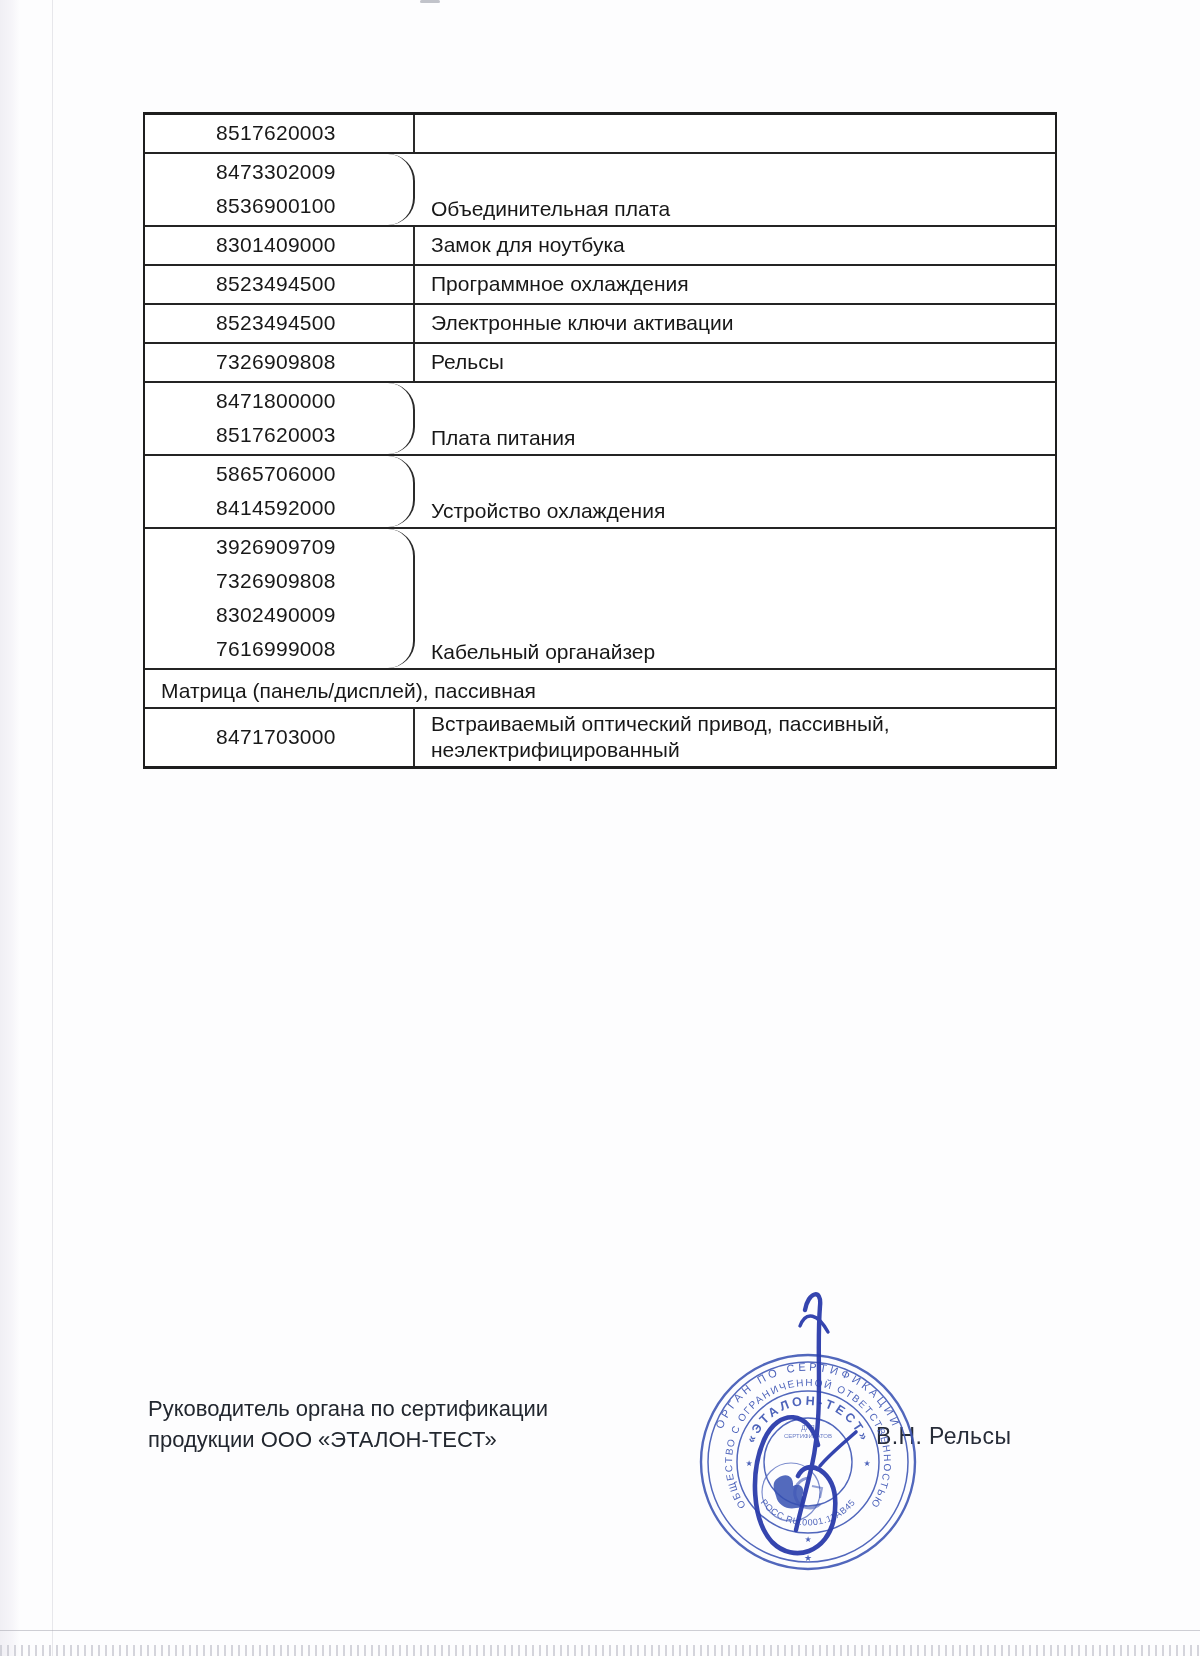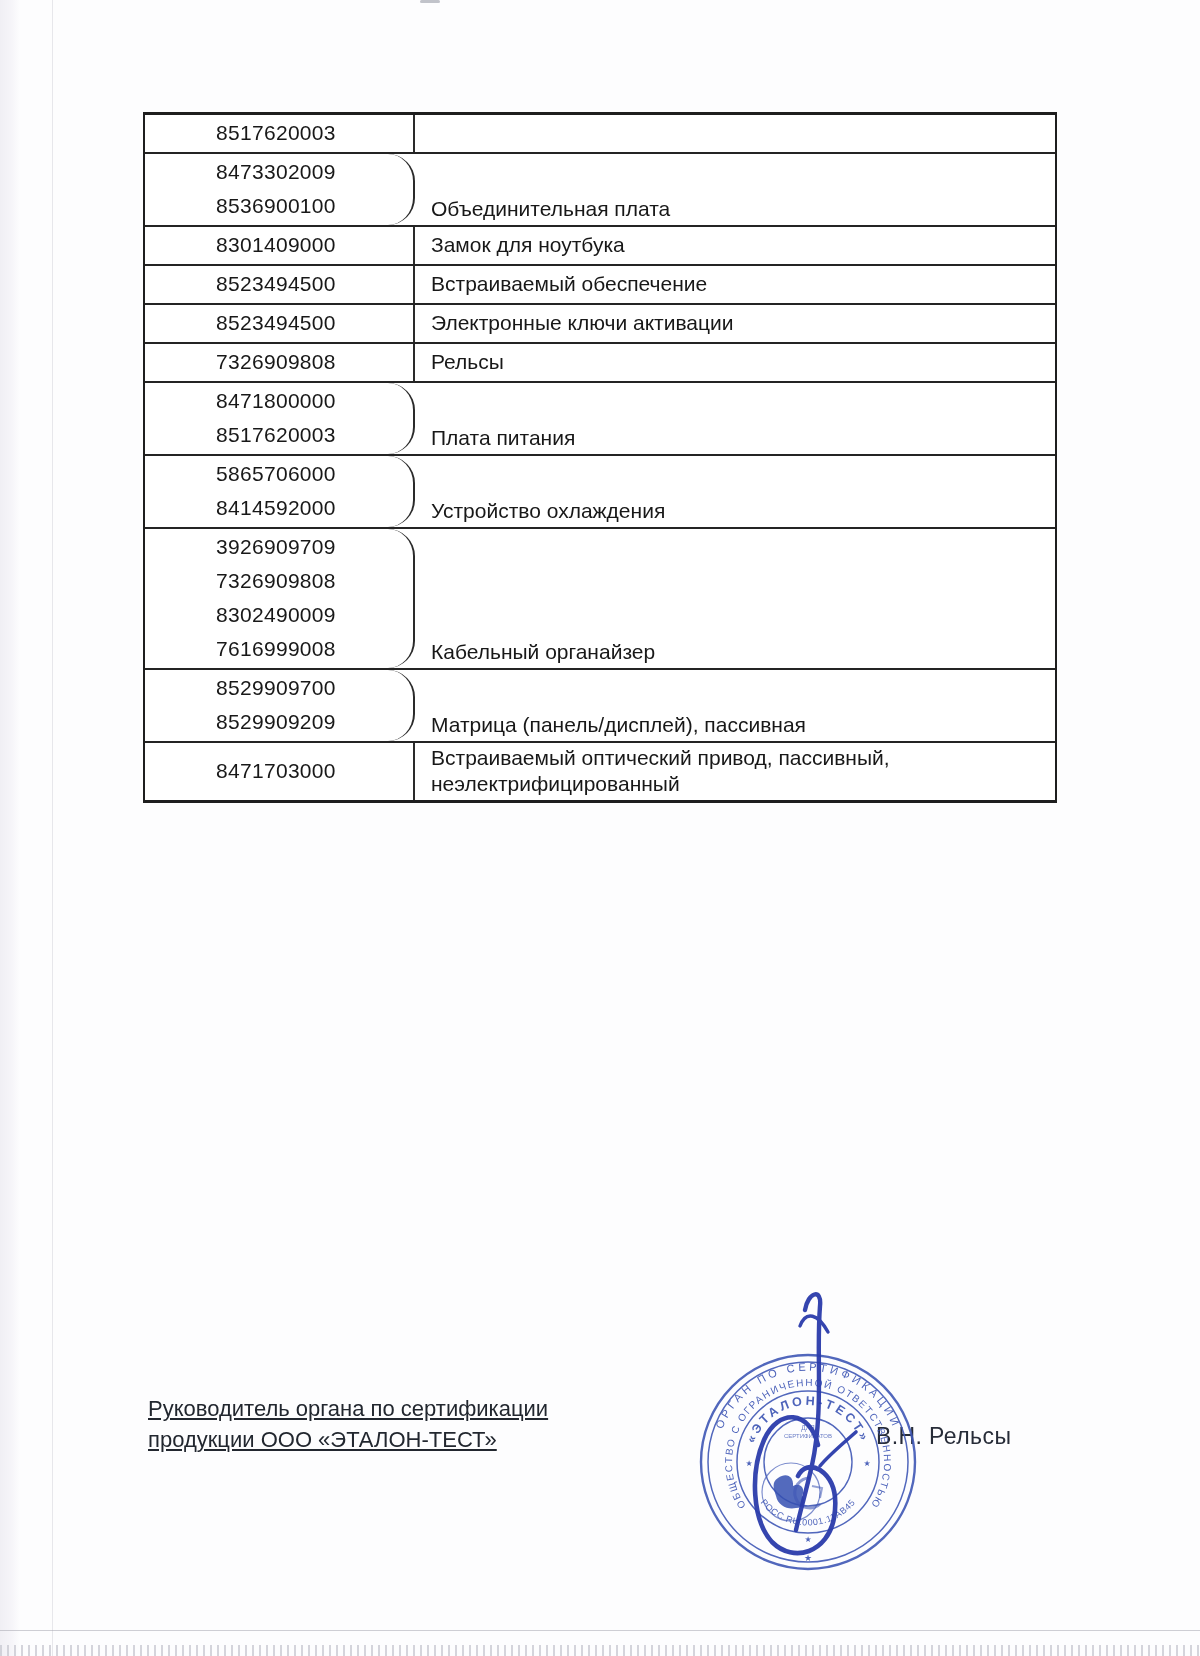--- a/index.html
+++ b/index.html
@@ -41,21 +41,21 @@
     flex:1;box-sizing:border-box;
     display:flex;flex-direction:column;justify-content:center;
     padding:2px 18px 3px 16px;
   }
   .hs-row.multi .desc-cell{justify-content:flex-end;}
   .desc-text{font-size:21px;line-height:26px;color:#181818;}
 
   
   .sign-role{
     position:absolute;left:148px;top:1393px;width:560px;
-    font-size:22px;line-height:31px;color:#22272f;text-decoration:underline;
+    font-size:22px;line-height:31px;color:#22272f;
   }
   .sign-name{
     position:absolute;left:876px;top:1423px;
     font-size:23px;color:#272c38;letter-spacing:.4px;
   }
   .stamp-wrap{position:absolute;left:660px;top:1280px;width:300px;height:310px;}
   .stamp-wrap svg{display:block;}
   .ringtext{font-family:"Liberation Sans",sans-serif;}
 </style>
 </head>
@@ -91,21 +91,21 @@
         </div>
         <div class="desc-cell">
           <div class="desc-text">Замок для ноутбука</div>
         </div>
       </div>
       <div class="hs-row">
         <div class="codes-cell">
           <div class="code-line">8523494500</div>
         </div>
         <div class="desc-cell">
-          <div class="desc-text">Встраиваемый обеспечение</div>
+          <div class="desc-text">Программное охлаждения</div>
         </div>
       </div>
       <div class="hs-row">
         <div class="codes-cell">
           <div class="code-line">8523494500</div>
         </div>
         <div class="desc-cell">
           <div class="desc-text">Электронные ключи активации</div>
         </div>
       </div>
@@ -140,24 +140,20 @@
           <div class="code-line">3926909709</div>
           <div class="code-line">7326909808</div>
           <div class="code-line">8302490009</div>
           <div class="code-line">7616999008</div>
         </div>
         <div class="desc-cell">
           <div class="desc-text">Кабельный органайзер</div>
         </div>
       </div>
       <div class="hs-row multi">
-        <div class="codes-cell">
-          <div class="code-line">8529909700</div>
-          <div class="code-line">8529909209</div>
-        </div>
         <div class="desc-cell">
           <div class="desc-text">Матрица (панель/дисплей), пассивная</div>
         </div>
       </div>
       <div class="hs-row">
         <div class="codes-cell">
           <div class="code-line">8471703000</div>
         </div>
         <div class="desc-cell">
           <div class="desc-text">Встраиваемый оптический привод, пассивный, неэлектрифицированный</div>

